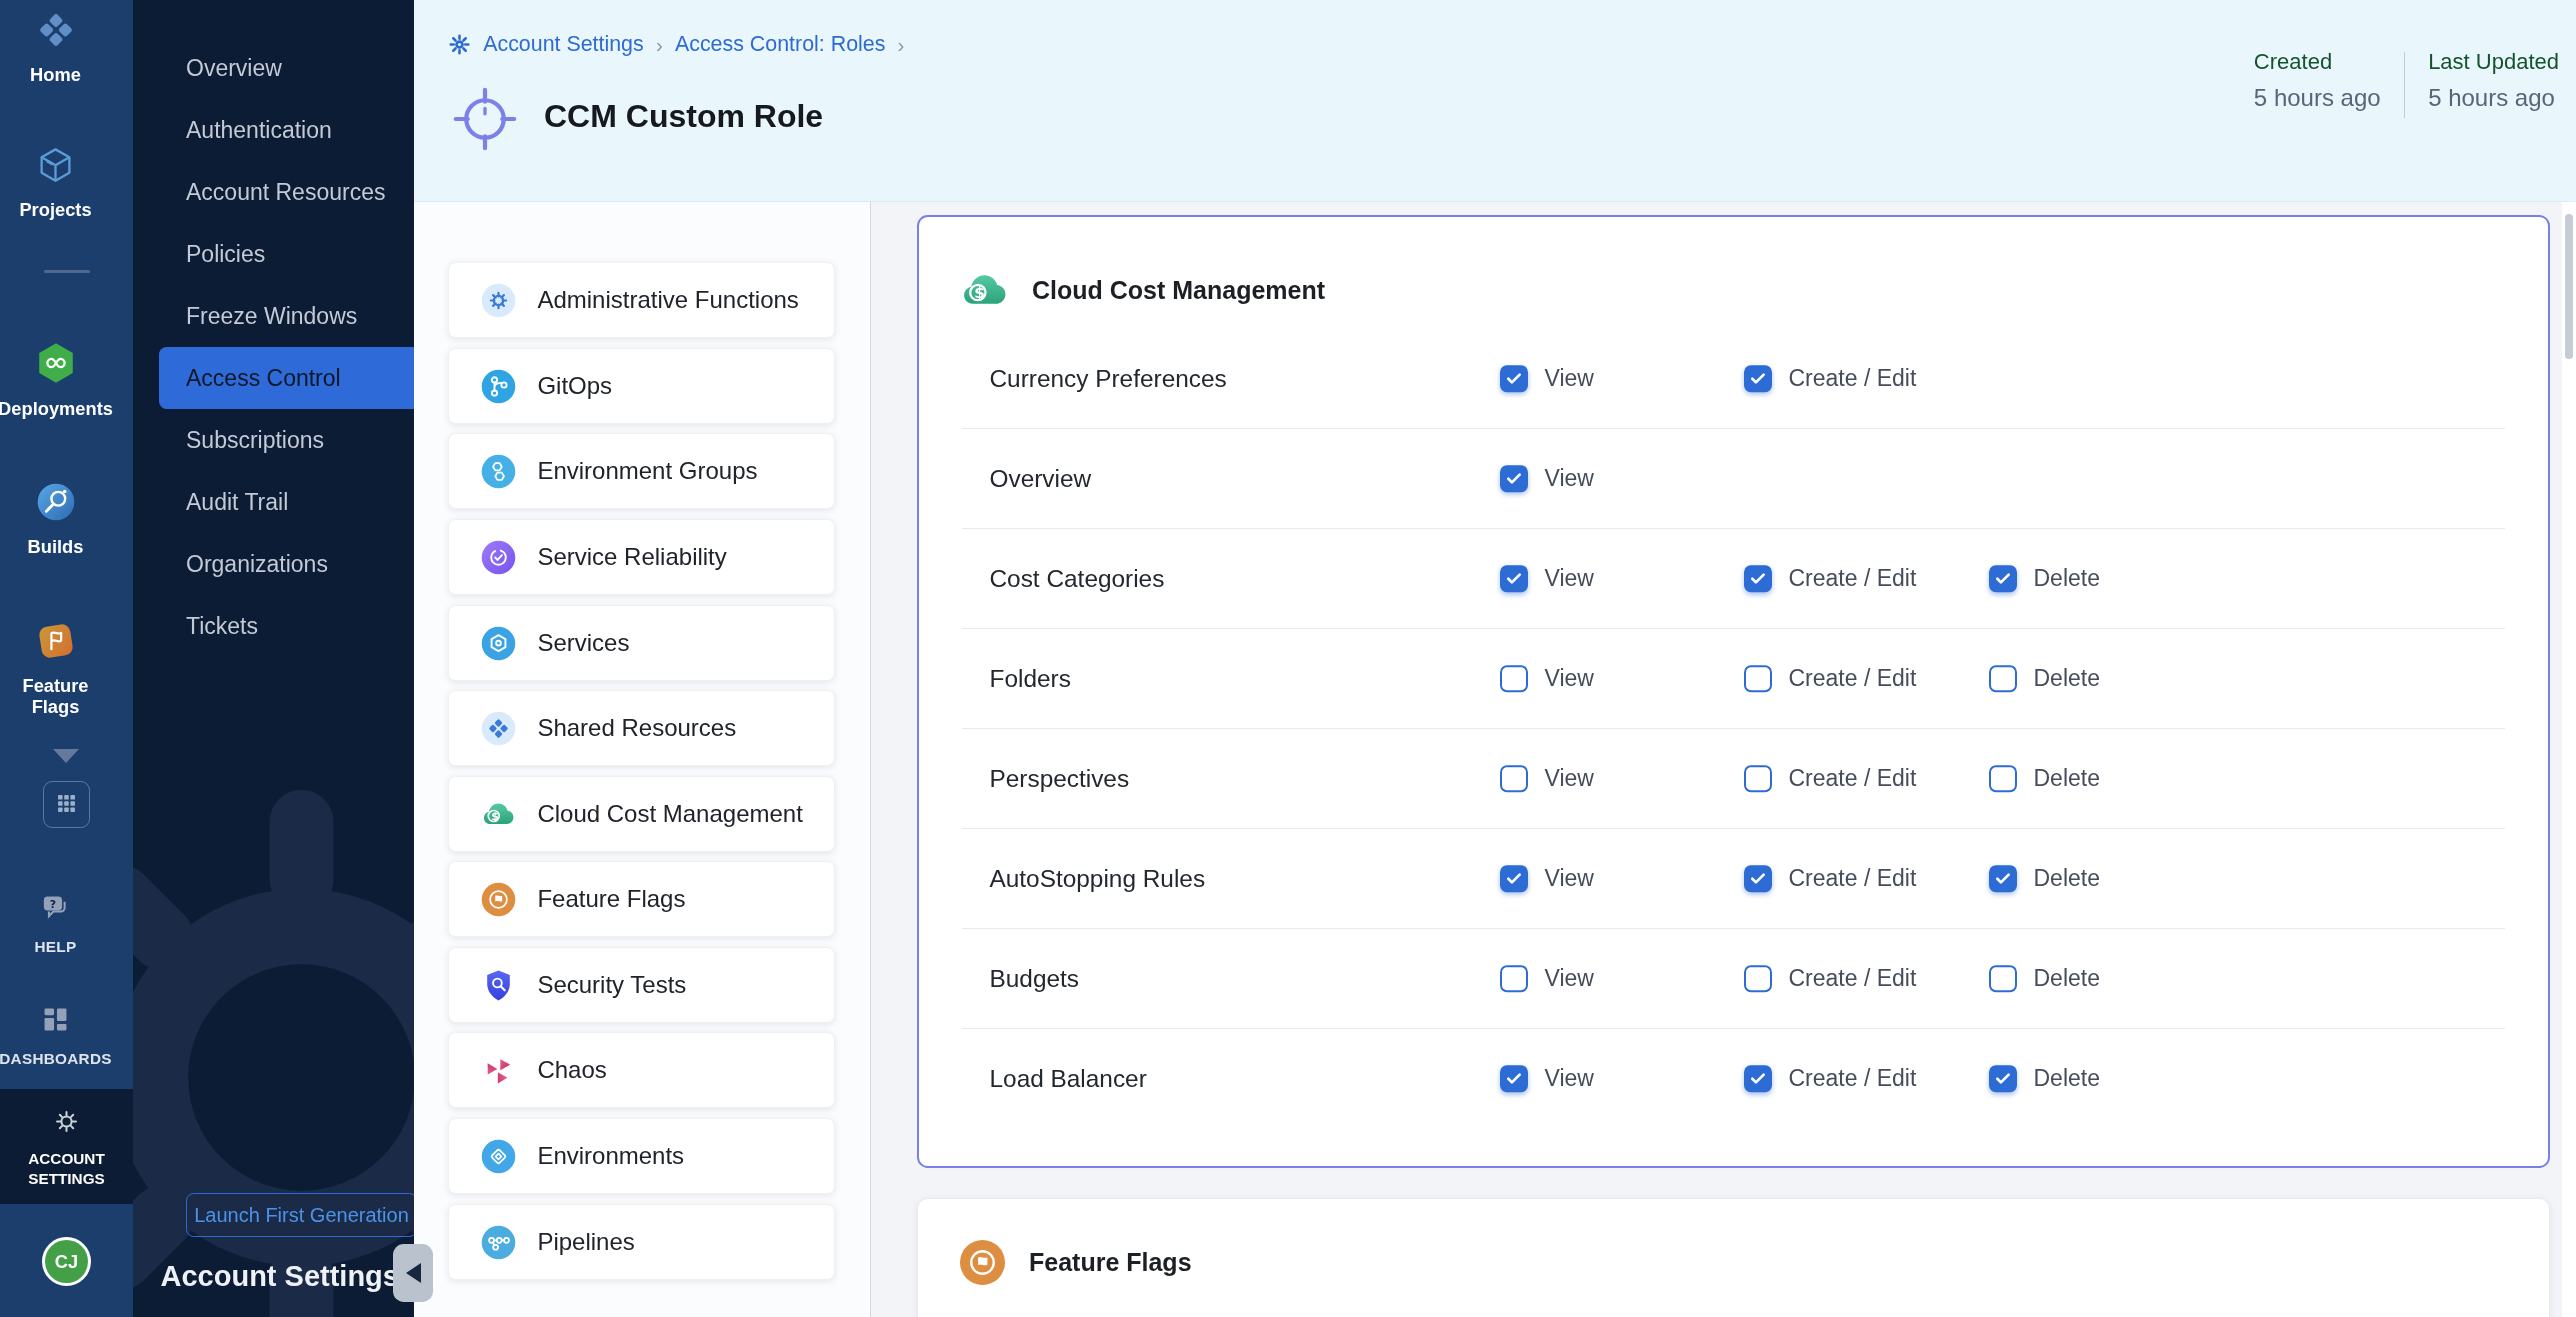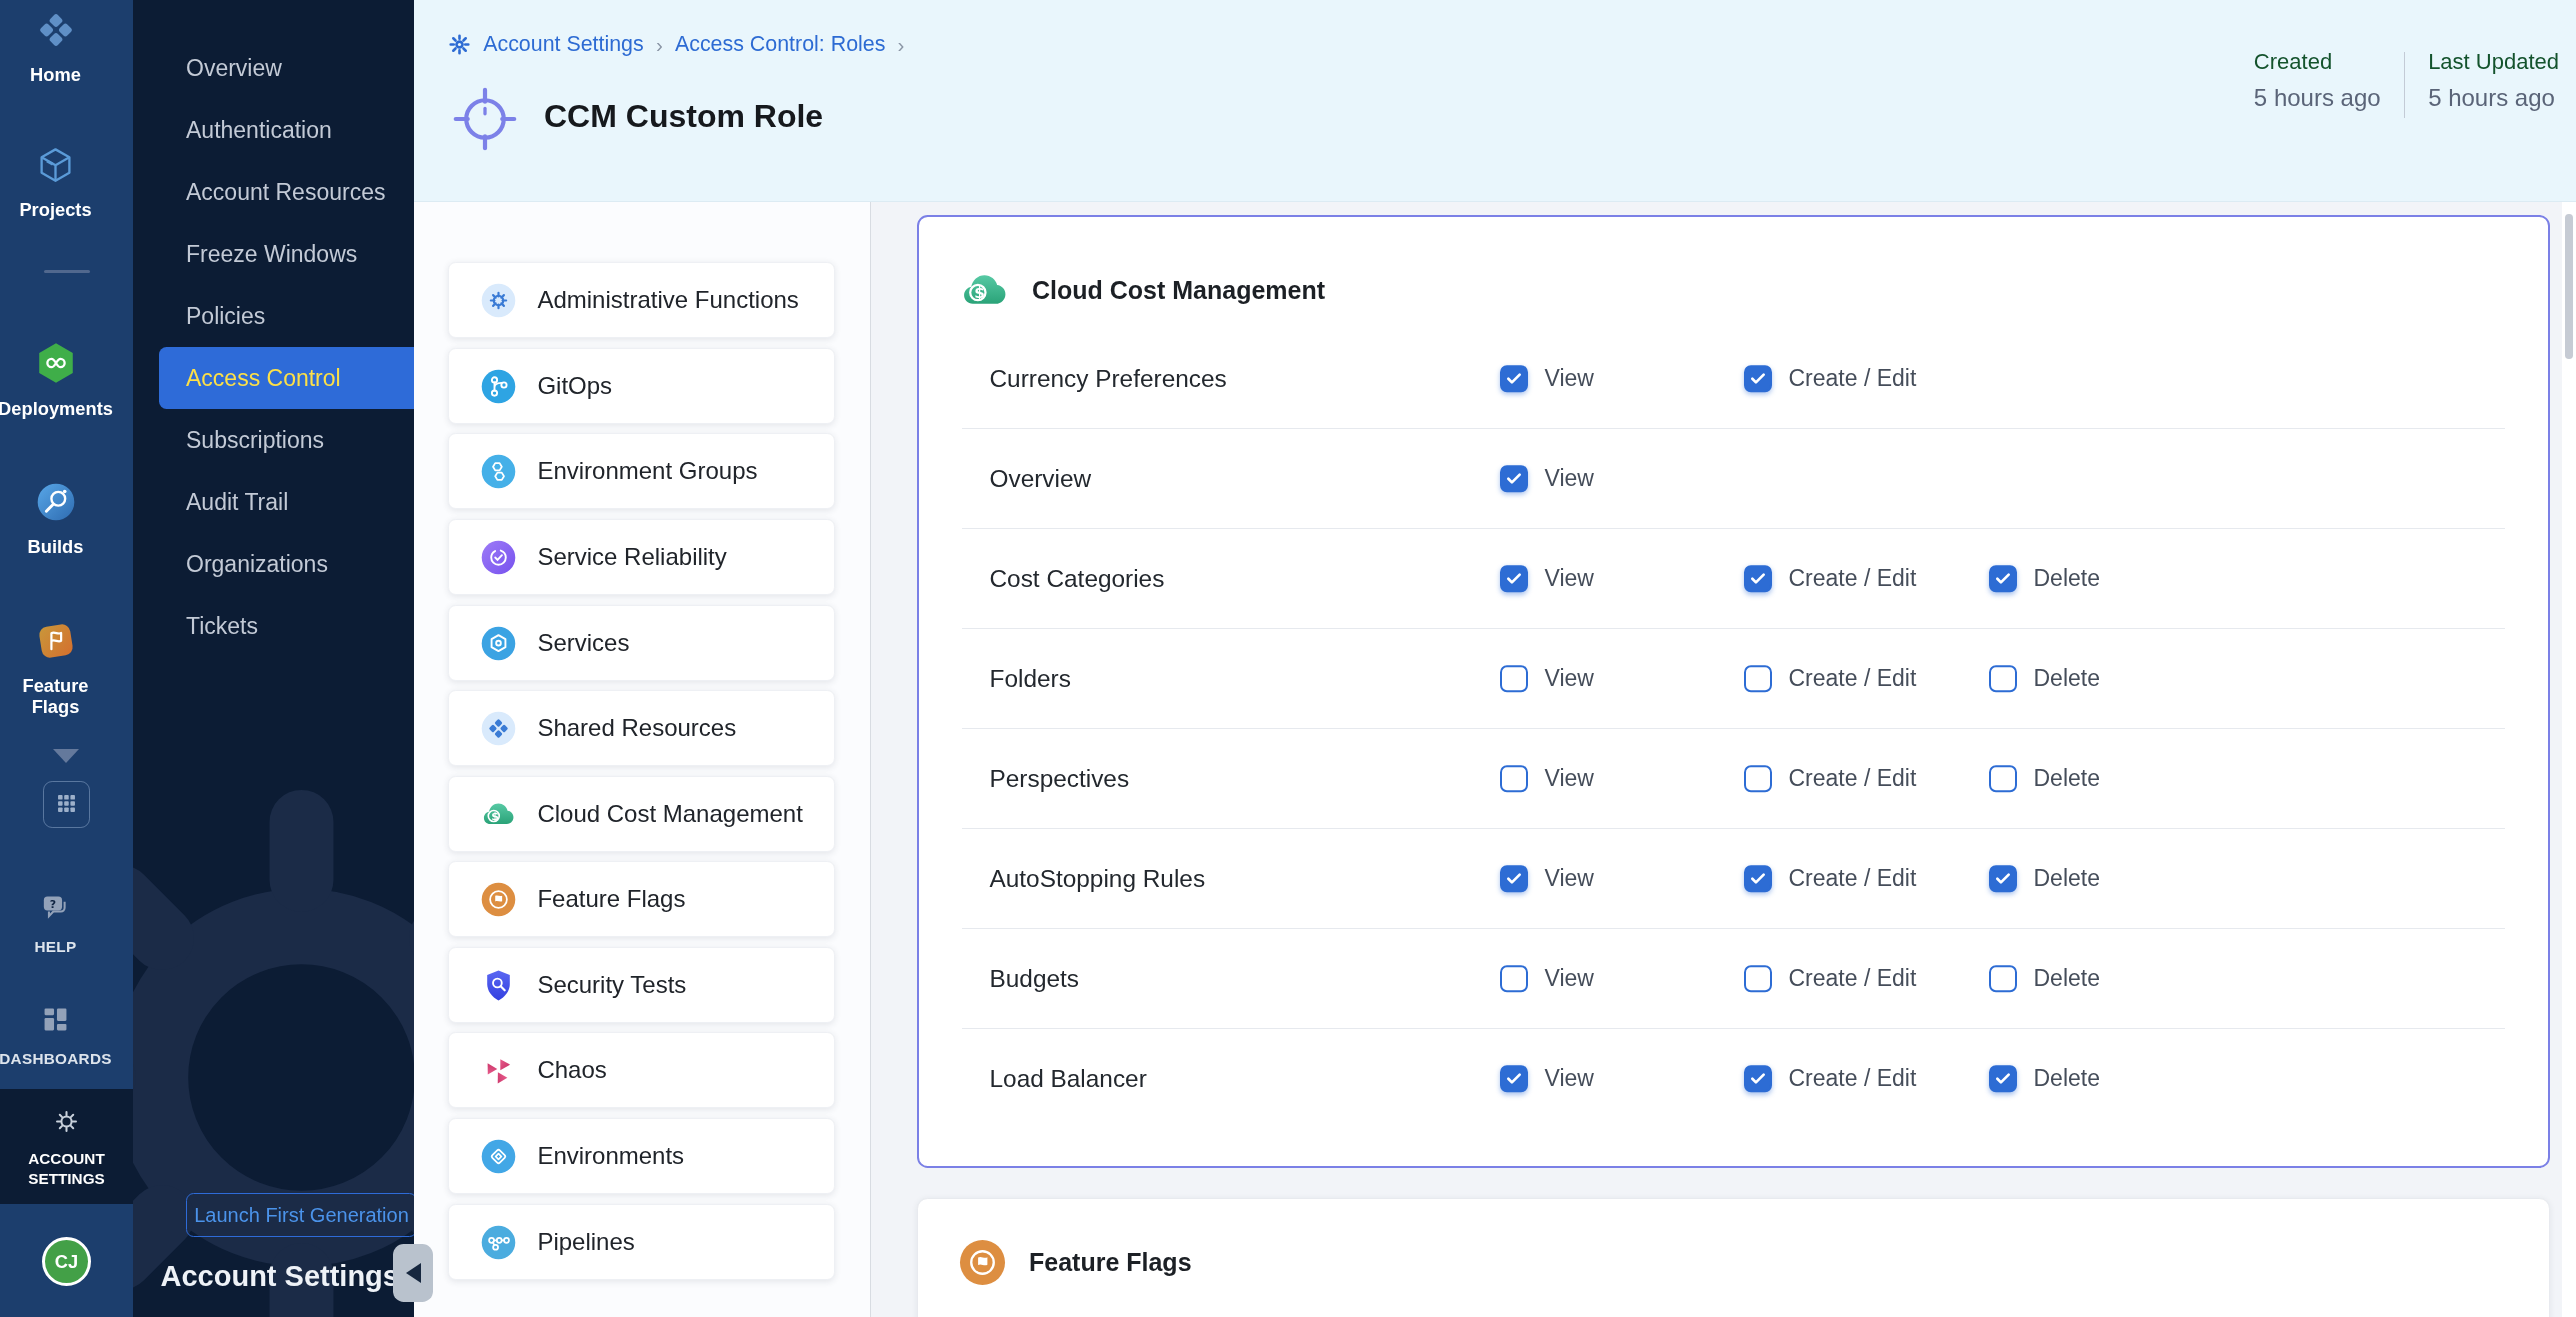--- a/index.html
+++ b/index.html
@@ -17,21 +17,21 @@
   .rail-caret{position:absolute;top:749px;left:53px;width:0;height:0;border-left:13px solid transparent;border-right:13px solid transparent;border-top:14.5px solid #64799c;cursor:pointer;}
   .grid-btn{position:absolute;top:781px;left:43px;width:47px;height:47px;border:1.5px solid rgba(150,175,210,.5);border-radius:9.2px;display:flex;align-items:center;justify-content:center;cursor:pointer;box-sizing:border-box;}
   .acct-block{position:absolute;top:1089px;left:0;width:133px;height:115px;background:#0c1c34;display:flex;flex-direction:column;align-items:center;justify-content:center;gap:7.6px;cursor:pointer;}
   .avatar{position:absolute;top:1237px;left:42px;width:49px;height:49px;border-radius:50%;background:#43a047;border:3.1px solid #ffffff;color:#ffffff;font-weight:bold;font-size:18.3px;display:flex;align-items:center;justify-content:center;box-sizing:border-box;cursor:pointer;}
 
   
   .sidebar{position:absolute;left:133px;top:0;width:281px;height:1318px;background:#0c1c34;overflow:hidden;z-index:20;}
   .watermark{position:absolute;left:-122px;top:787px;pointer-events:none;}
   .nav{position:absolute;top:37px;left:0;right:0;}
   .nav-item{height:62px;display:flex;align-items:center;padding-left:53px;font-size:23px;color:#c3cad6;cursor:pointer;box-sizing:border-box;}
-  .nav-item.active{background:#2e6bd8;color:#fde047;margin-left:26px;padding-left:27px;border-radius:7.6px 0 0 7.6px;}
+  .nav-item.active{background:#2e6bd8;color:#0f172a;margin-left:26px;padding-left:27px;border-radius:7.6px 0 0 7.6px;}
   .launch-btn{position:absolute;left:25px;top:1193px;width:231px;height:44px;background:transparent;border:1.5px solid #2e6bd8;border-radius:7.6px;color:#4b93ea;font-size:20px;font-family:inherit;display:flex;align-items:center;justify-content:center;cursor:pointer;box-sizing:border-box;margin-left:28px;}
   .sidebar-title{position:absolute;left:27.5px;top:1260px;font-size:29px;font-weight:bold;color:#eef2f7;}
   .collapse-tab{position:absolute;left:393px;top:1244px;width:40px;height:58px;background:#b9c2cd;border-radius:10.7px;z-index:40;display:flex;align-items:center;justify-content:center;cursor:pointer;}
   .collapse-tab .tri{width:0;height:0;border-top:10px solid transparent;border-bottom:10px solid transparent;border-right:15.3px solid #16273f;}
 
   
   .top-header{position:absolute;left:414px;top:0;width:2162px;height:202px;background:#e9f6fc;border-bottom:0.8px solid #dcebf3;box-sizing:border-box;z-index:5;}
   .breadcrumb{position:absolute;left:34px;top:32px;display:flex;align-items:center;gap:12.2px;font-size:21.4px;}
   .crumb{color:#2d6bd3;cursor:pointer;white-space:nowrap;}
   .crumb-sep{color:#8a95a5;font-size:20.6px;}
@@ -218,24 +218,24 @@
       <div class="nav-item">
         <span class="nav-label">Overview</span>
       </div>
       <div class="nav-item">
         <span class="nav-label">Authentication</span>
       </div>
       <div class="nav-item">
         <span class="nav-label">Account Resources</span>
       </div>
       <div class="nav-item">
+        <span class="nav-label">Policies</span>
+      </div>
+      <div class="nav-item">
         <span class="nav-label">Freeze Windows</span>
-      </div>
-      <div class="nav-item">
-        <span class="nav-label">Policies</span>
       </div>
       <div class="nav-item active">
         <span class="nav-label">Access Control</span>
       </div>
       <div class="nav-item">
         <span class="nav-label">Subscriptions</span>
       </div>
       <div class="nav-item">
         <span class="nav-label">Audit Trail</span>
       </div>

